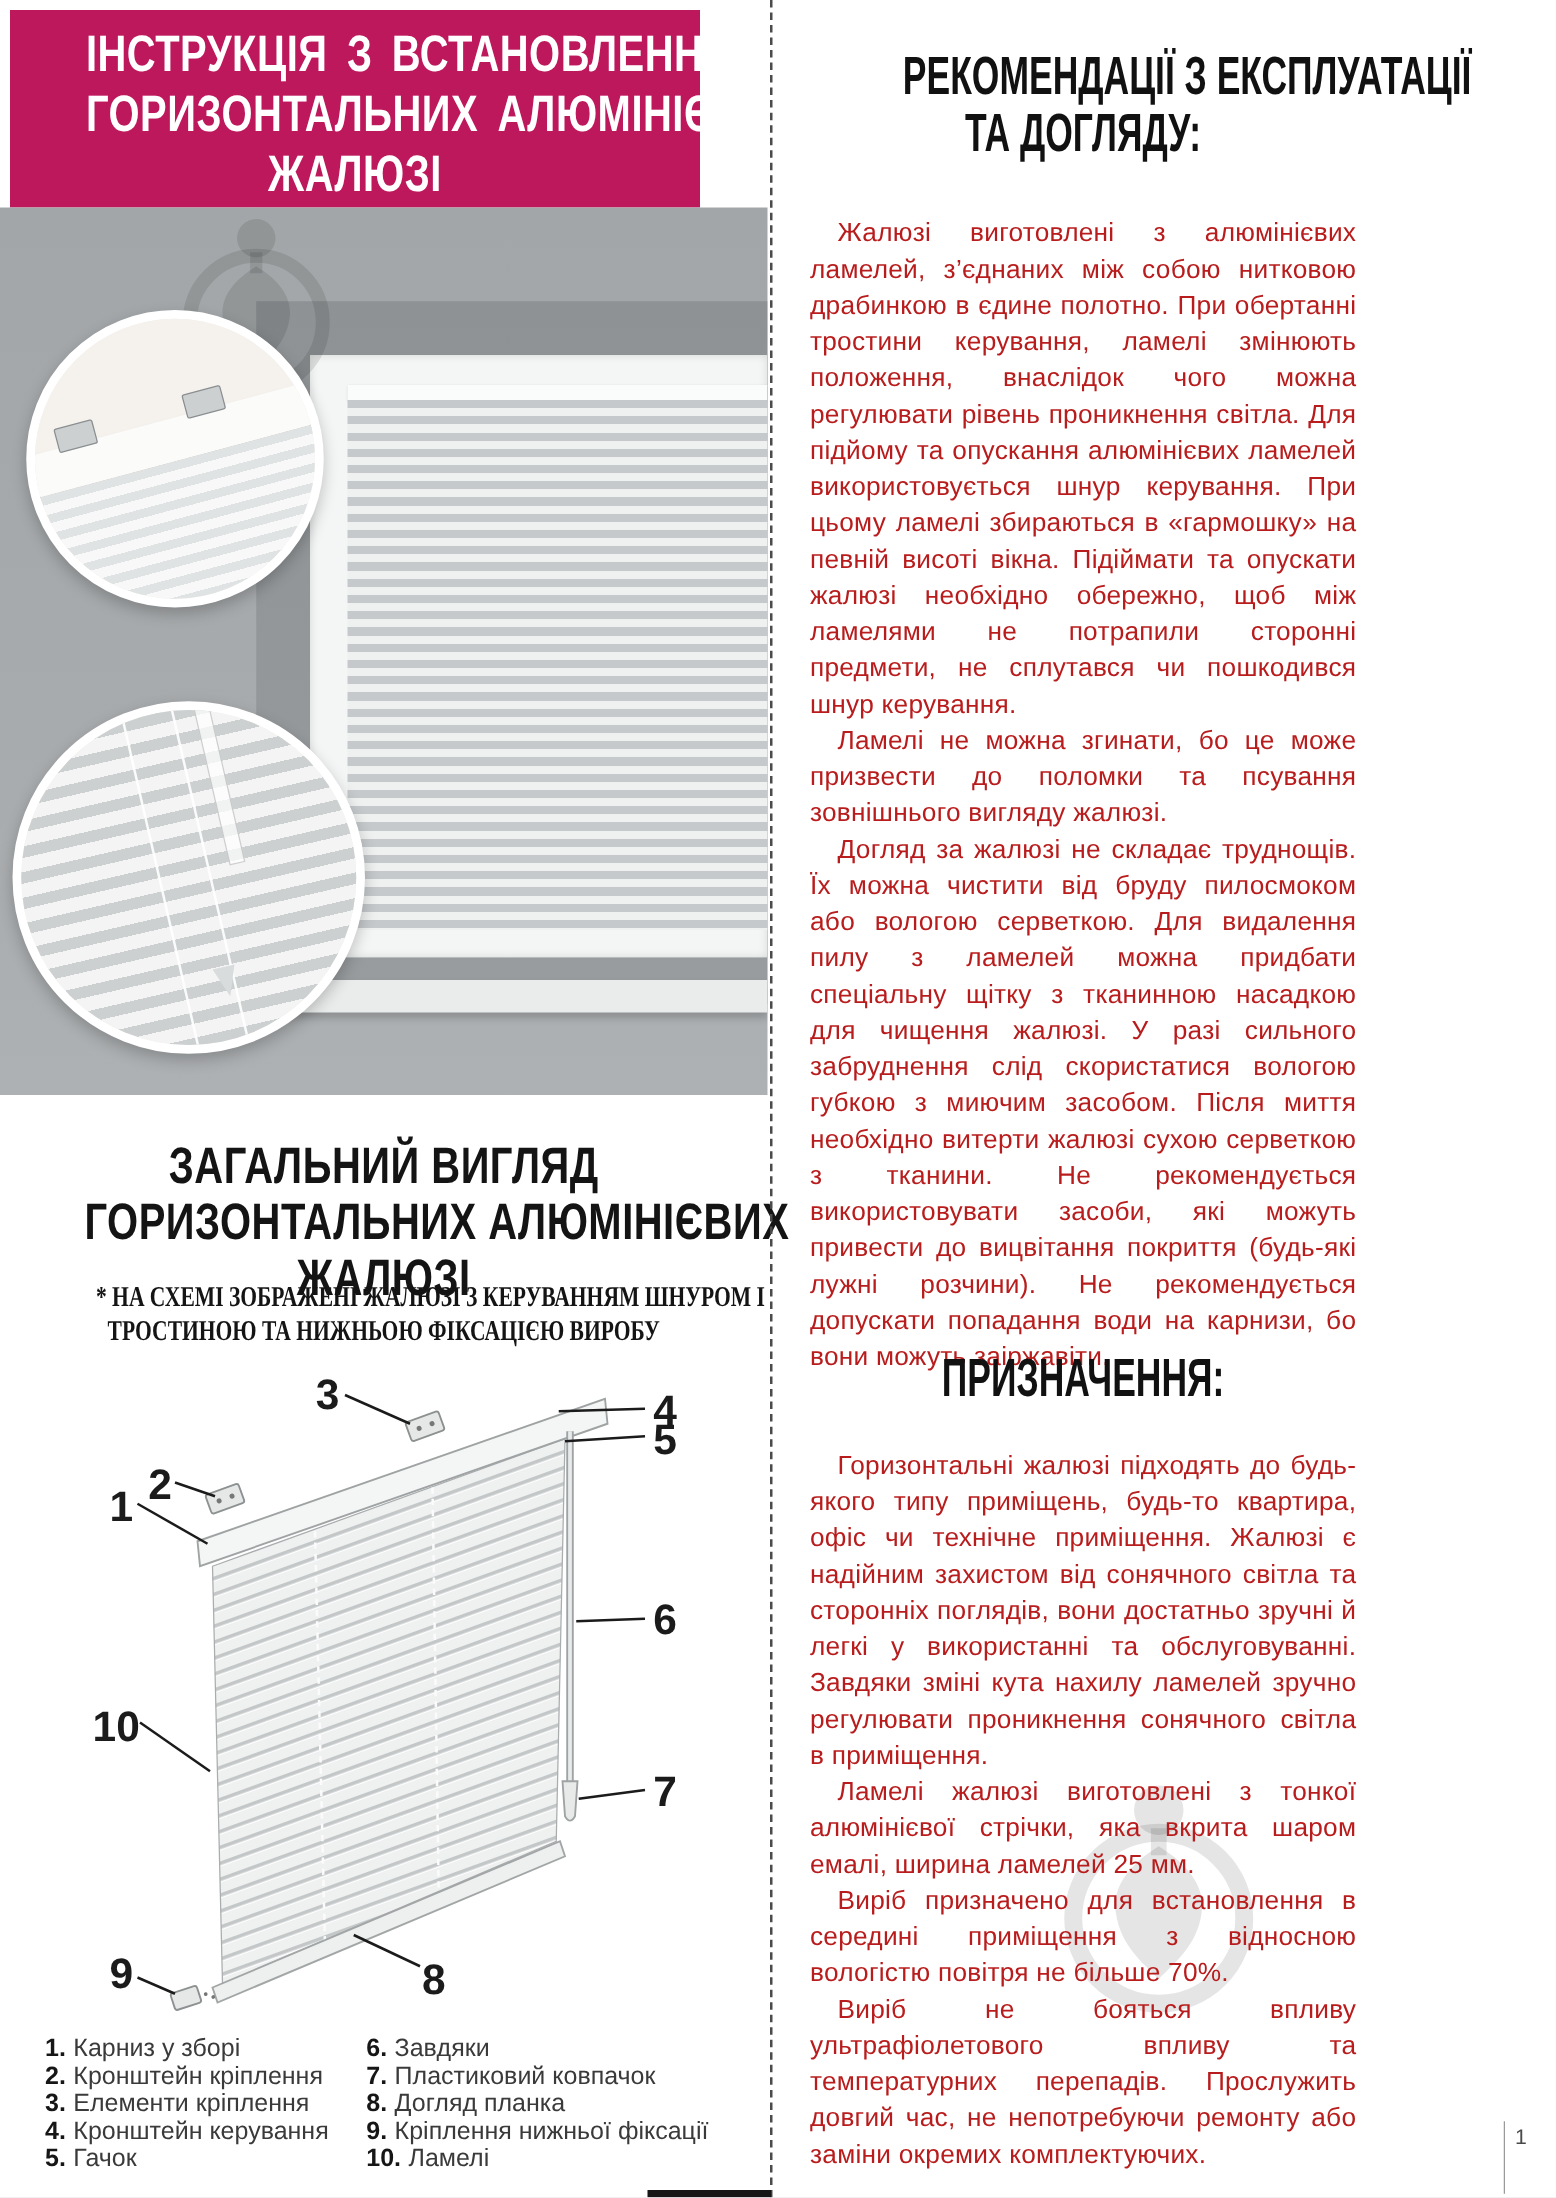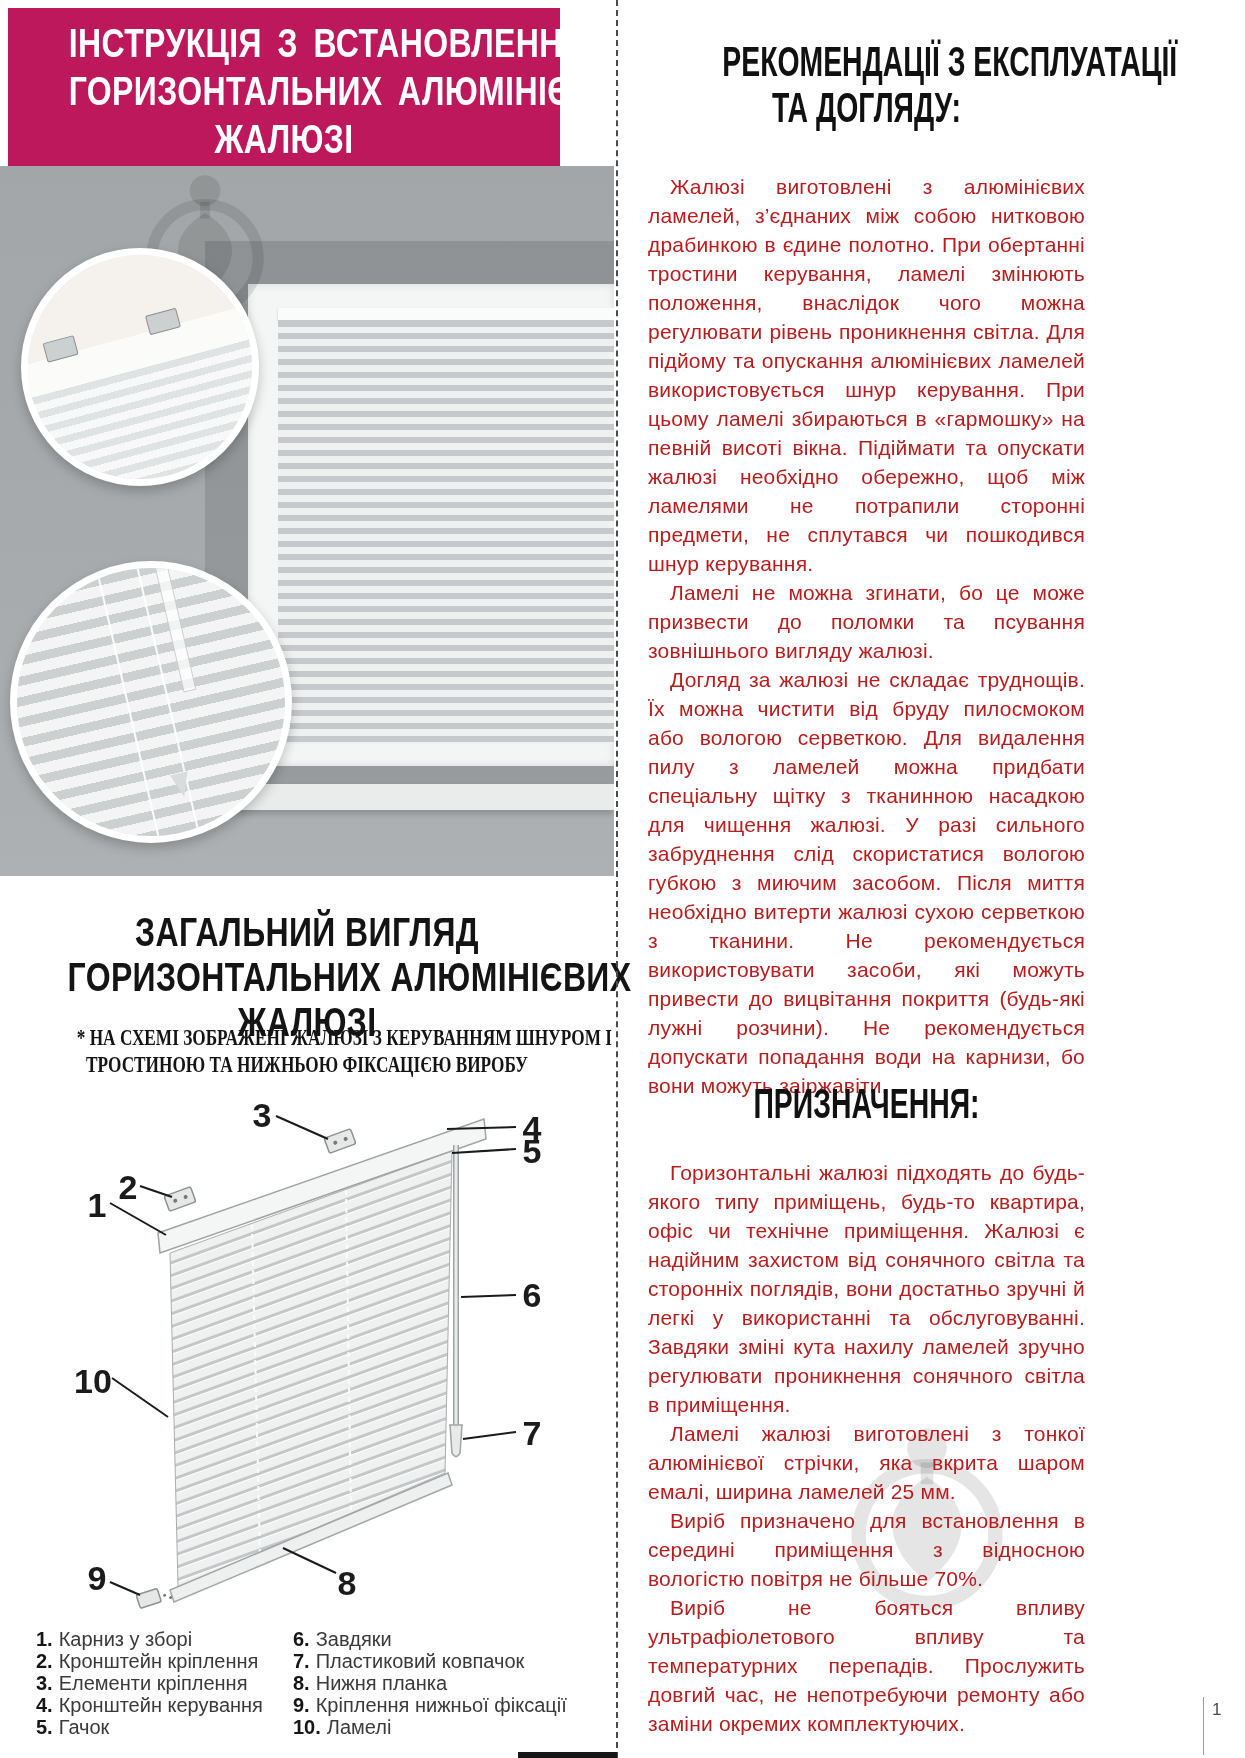--- a/index.html
+++ b/index.html
@@ -195,21 +195,21 @@
   <div class="abs legend-col legend-col1">
     <div><span class="lnum">1.</span><span>Карниз у зборі</span></div>
     <div><span class="lnum">2.</span><span>Кронштейн кріплення</span></div>
     <div><span class="lnum">3.</span><span>Елементи кріплення</span></div>
     <div><span class="lnum">4.</span><span>Кронштейн керування</span></div>
     <div><span class="lnum">5.</span><span>Гачок</span></div>
   </div>
   <div class="abs legend-col legend-col2">
     <div><span class="lnum">6.</span><span>Завдяки</span></div>
     <div><span class="lnum">7.</span><span>Пластиковий ковпачок</span></div>
-    <div><span class="lnum">8.</span><span>Нижня планка</span></div>
+    <div><span class="lnum">8.</span><span>Догляд планка</span></div>
     <div><span class="lnum">9.</span><span>Кріплення нижньої фіксації</span></div>
     <div><span class="lnum">10.</span><span>Ламелі</span></div>
   </div>
 
   <div class="abs divider"></div>
   <div class="abs bottomseg"></div>
 
   <div class="abs caretitle">
     <span class="cndline sx66">РЕКОМЕНДАЦІЇ З ЕКСПЛУАТАЦІЇ</span>
     <span class="cndline sx66">ТА ДОГЛЯДУ:</span>

